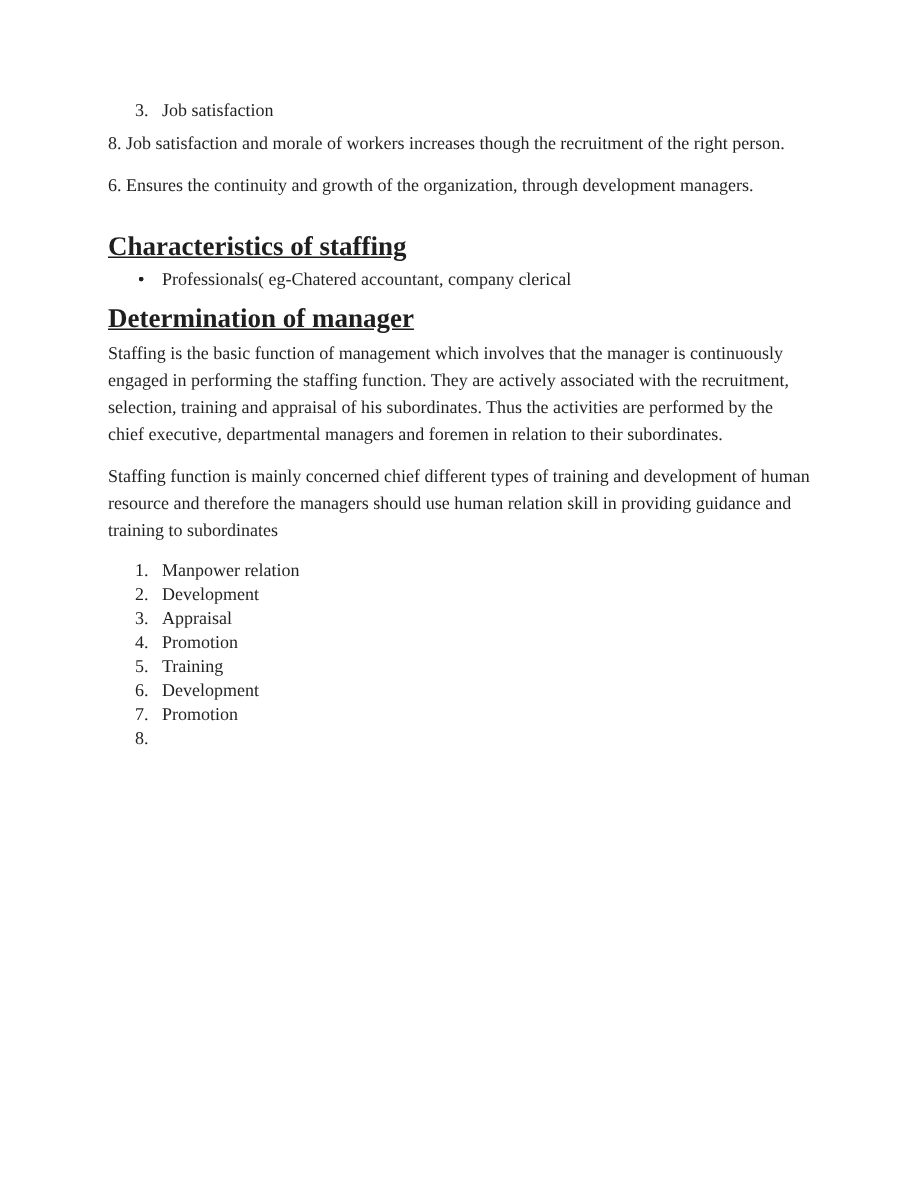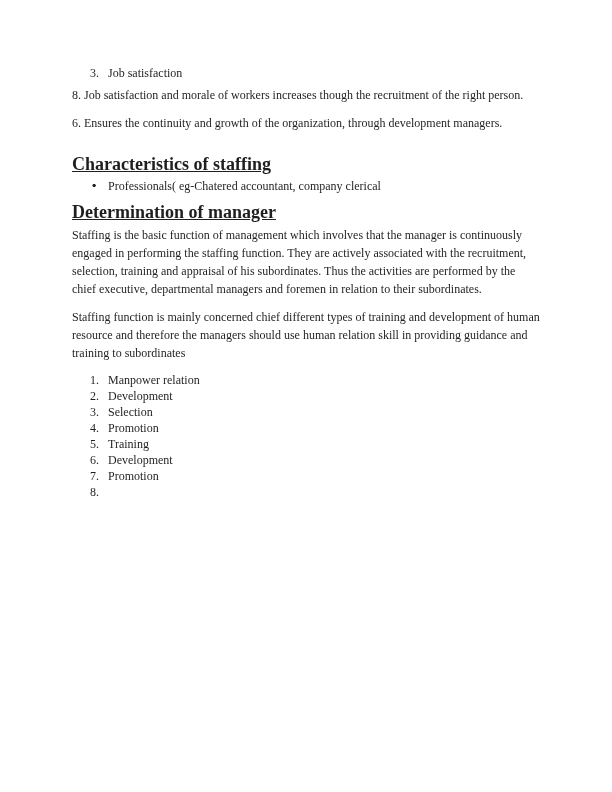--- a/index.html
+++ b/index.html
@@ -105,21 +105,21 @@
       <li class="li">
         <span class="marker">1.</span>
         <span>Manpower relation</span>
       </li>
       <li class="li">
         <span class="marker">2.</span>
         <span>Development</span>
       </li>
       <li class="li">
         <span class="marker">3.</span>
-        <span>Selection</span>
+        <span>Appraisal</span>
       </li>
       <li class="li">
         <span class="marker">4.</span>
         <span>Promotion</span>
       </li>
       <li class="li">
         <span class="marker">5.</span>
         <span>Training</span>
       </li>
       <li class="li">

